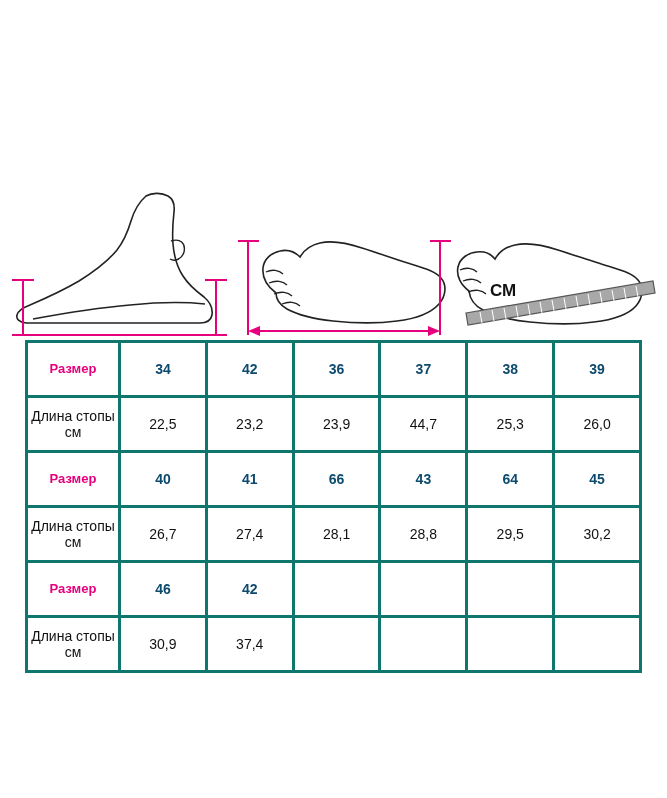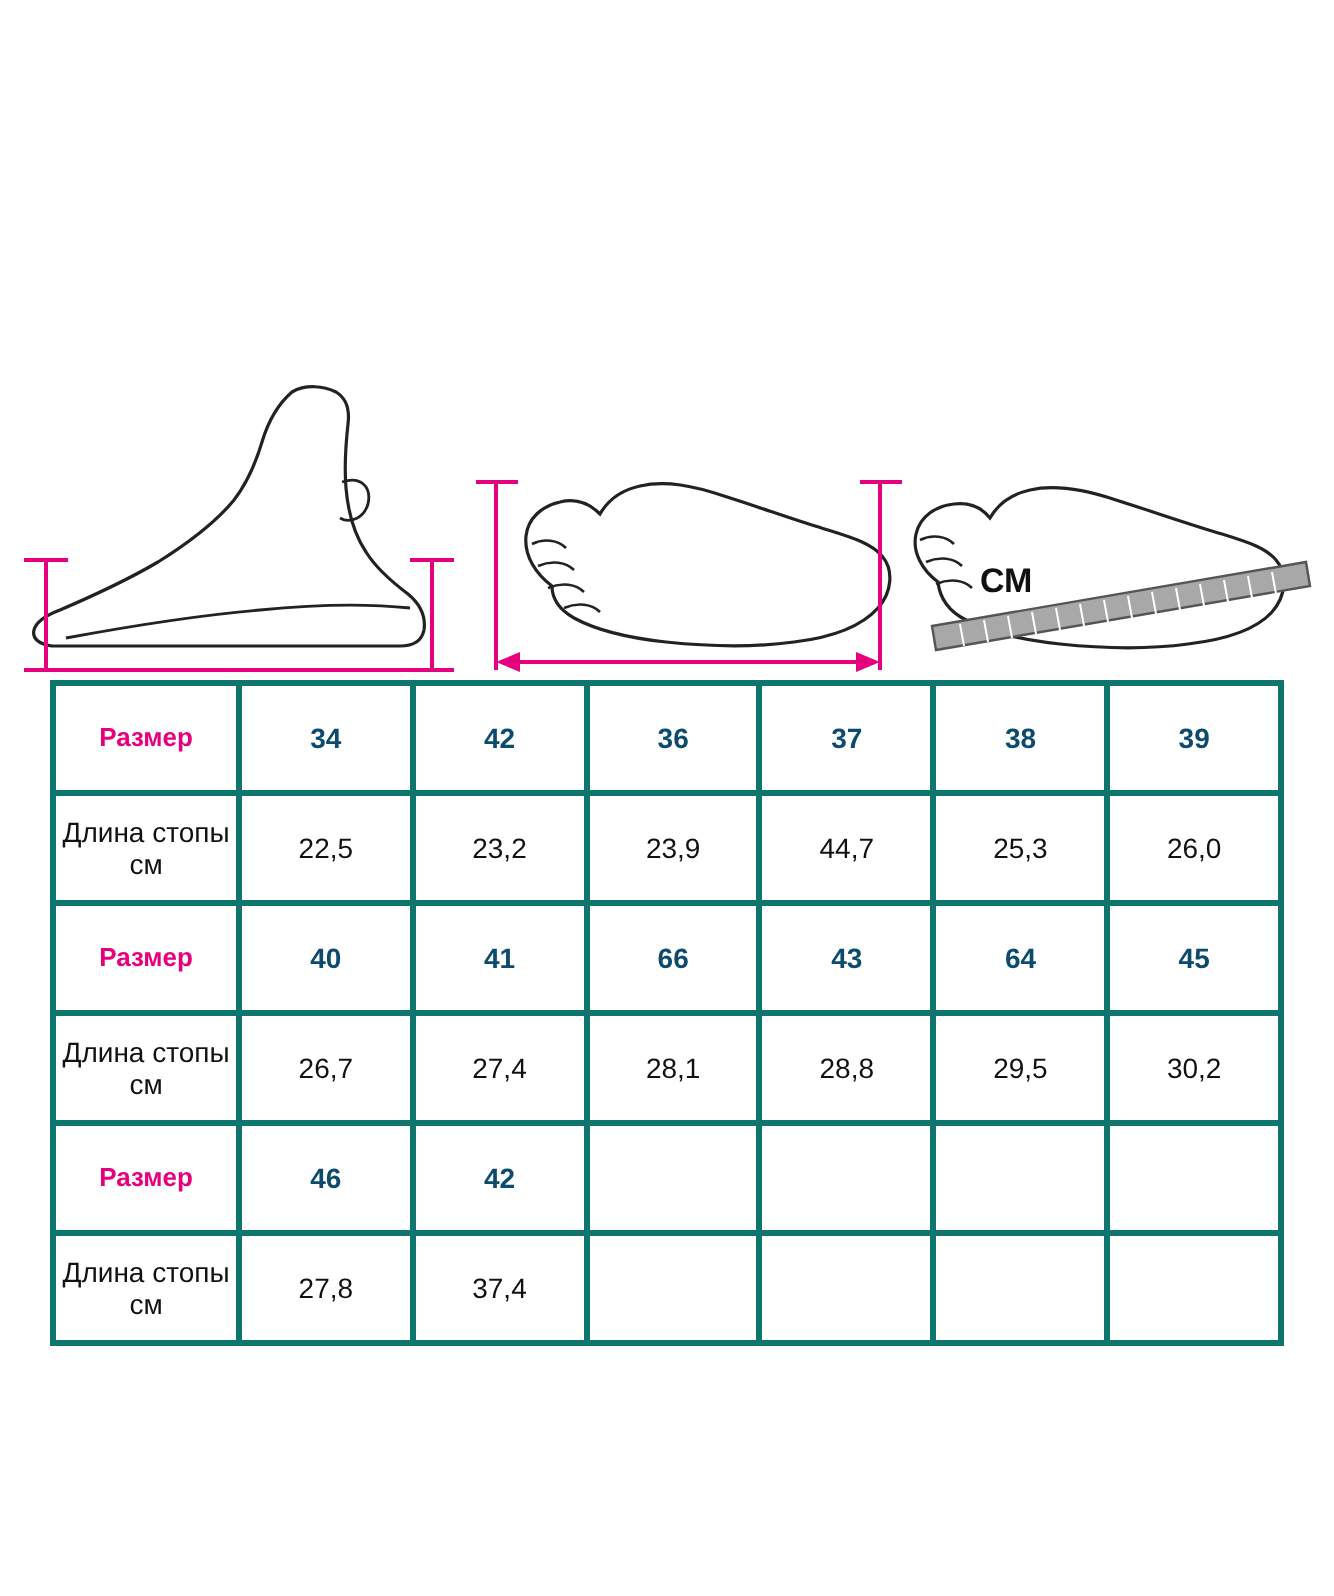--- a/index.html
+++ b/index.html
@@ -241,21 +241,21 @@
         <td class="empty"></td>
         <td class="empty"></td>
         <td class="empty"></td>
         <td class="empty"></td>
       </tr>
       <tr class="length-row">
         <td class="rowhead">
           <span>Длина стопы</span><br>
           <span>см</span>
         </td>
-        <td>27,8</td>
+        <td>30,9</td>
         <td>37,4</td>
         <td class="empty"></td>
         <td class="empty"></td>
         <td class="empty"></td>
         <td class="empty"></td>
       </tr>
     </tbody>
   </table>
 
   <div class="bottom-space"></div>

